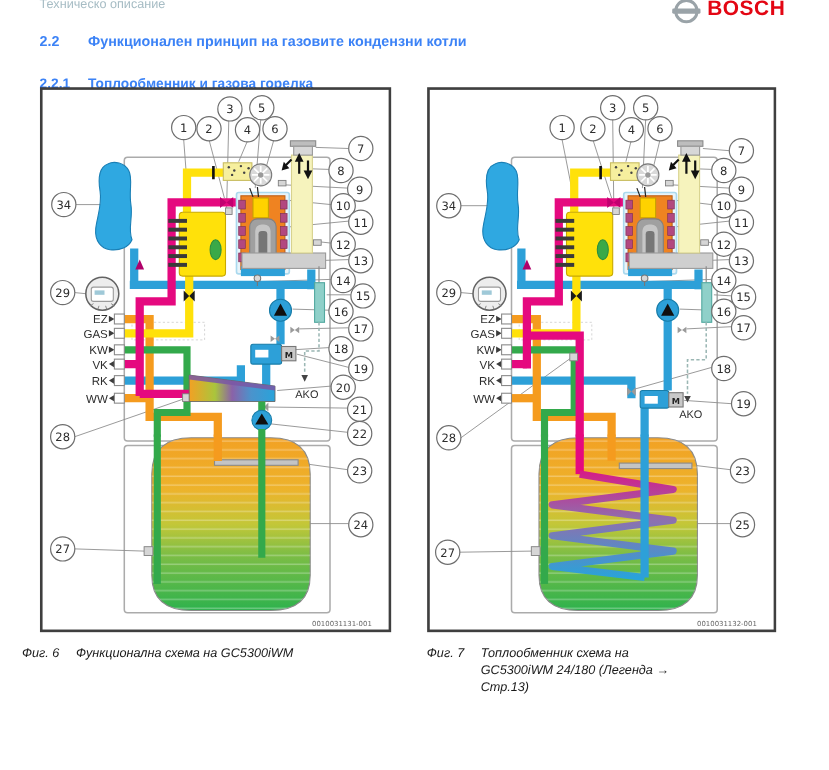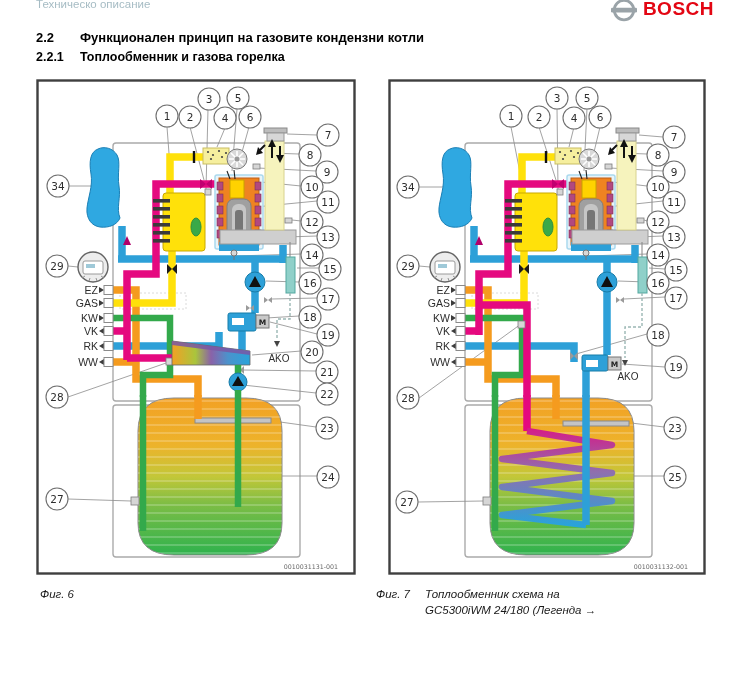--- a/index.html
+++ b/index.html
@@ -1,21 +1,21 @@
 <!DOCTYPE html>
 <html><head>
 <meta charset="utf-8">
 <style>
   html,body{margin:0;padding:0;background:#fff}
   .page{position:relative;width:754px;height:700px;background:#fff;overflow:hidden;
         font-family:"Liberation Sans",sans-serif}
   .hdr{position:absolute;top:-2px;left:36px;font-size:11.5px;color:#a6bcc4}
   .logo{position:absolute;top:-4px;right:40px;display:flex;align-items:center;gap:6px}
   .logo-text{color:#e30613;font-weight:bold;font-size:19px;letter-spacing:.5px}
-  .sec{position:absolute;left:36px;color:#000000;font-weight:bold;font-size:13px}
+  .sec{position:absolute;left:36px;color:#3b82f6;font-weight:bold;font-size:13px}
   .sec2{font-size:12.5px}
   .sec-num{display:inline-block;width:44px}
   .fig{position:absolute;top:79px}
   .caption{position:absolute;top:587px;display:flex;font-style:italic;font-size:11.5px;color:#1a1a1a;line-height:1.35}
   .cap-label{display:inline-block;width:49px;flex:none}
   .cap-line{display:block}
 
   
   .frame{fill:#fff;stroke:#3f3f3f;stroke-width:2.4}
   .case{fill:none;stroke:#ababab;stroke-width:1.4}
@@ -50,21 +50,21 @@
     <svg width="26" height="26" viewBox="0 0 24 24">
       <circle cx="12" cy="13" r="9" fill="none" stroke="#9aa3a8" stroke-width="2.6"></circle>
       <rect x="0" y="10.8" width="24" height="4.4" rx="1.2" fill="#9aa3a8"></rect>
     </svg>
     <span class="logo-text">BOSCH</span>
   </div>
 
   <div class="sec" style="top:30px">
     <span class="sec-num">2.2</span><span>Функционален принцип на газовите кондензни котли</span>
   </div>
-  <div class="sec sec2" style="top:50px">
+  <div class="sec sec2" style="top:69px">
     <span class="sec-num">2.2.1</span><span>Топлообменник и газова горелка</span>
   </div>
 
   <svg class="fig" style="left:36px" width="320" height="497" viewBox="0 0 320 497">
     <defs>
       <linearGradient id="tg6" x1="0" y1="319" x2="0" y2="476" gradientUnits="userSpaceOnUse">
         <stop offset="0" stop-color="#f2a124"></stop>
           <stop offset=".3" stop-color="#edb32b"></stop>
         <stop offset=".5" stop-color="#c3c738"></stop>
           <stop offset=".68" stop-color="#7cbd45"></stop>
@@ -675,26 +675,28 @@
         </g>
       <g>
           <circle class="co" cx="19" cy="423" r="11"></circle>
           <text class="cot" x="19" y="427">27</text>
         </g>
     </g>
 
     <text class="codet" x="300" y="490">0010031132-001</text>
   </svg>
 
-  <div class="caption" style="left:40px;width:330px">
+  <div class="caption" style="left:20px;width:330px">
     <span class="cap-label">Фиг. 6</span>
     <span>
+      <span class="cap-line">Функционална схема на GC5300iWM</span>
     </span>
   </div>
-  <div class="caption" style="left:376px;width:300px">
+  <div class="caption" style="left:388px;width:300px">
     <span class="cap-label">Фиг. 7</span>
     <span>
       <span class="cap-line">Топлообменник схема на</span>
       <span class="cap-line">GC5300iWM 24/180 (Легенда →</span>
+      <span class="cap-line">Стр.13)</span>
     </span>
   </div>
 
 </div>
 
 </body></html>

